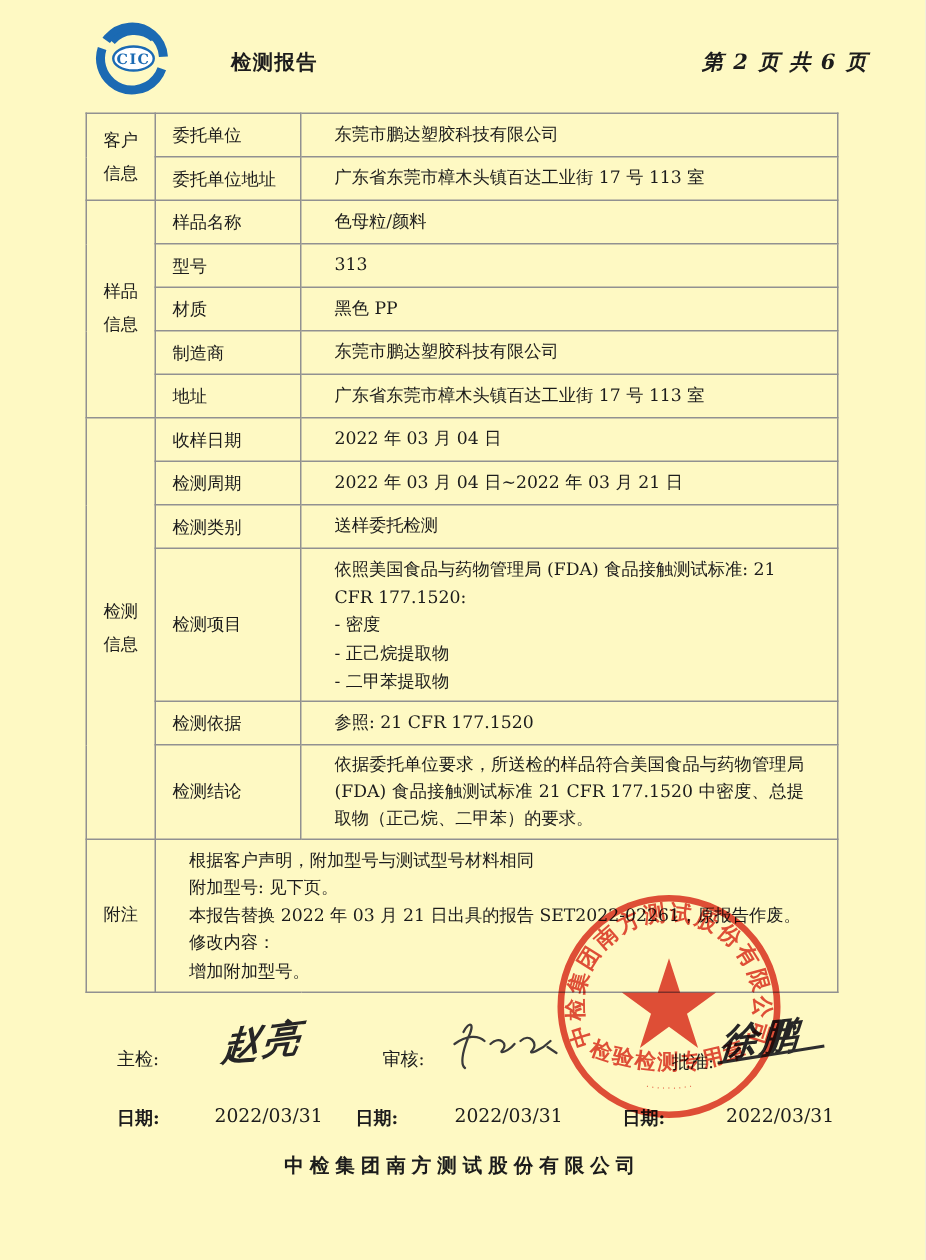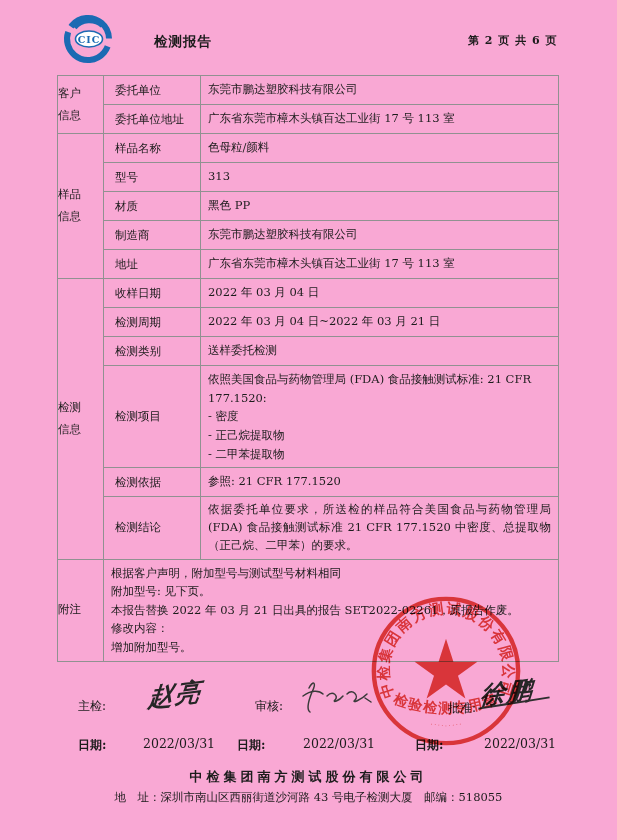--- a/index.html
+++ b/index.html
@@ -1,34 +1,34 @@
 <!DOCTYPE html>
 <html><head>
 <meta charset="utf-8">
 <style>
   * { margin:0; padding:0; box-sizing:border-box; }
   html,body { background:#e8e8e8; }
   .page {
     position:relative; width:617px; height:840px; margin:0 auto;
-    background:#f9a8d4; overflow:hidden;
+    background:#fef9c3; overflow:hidden;
     font-family:"DejaVu Serif","Liberation Serif",serif;
     color:#1c1c1c;
   }
   
   .logo { position:absolute; left:62px; top:13px; width:52px; height:52px; }
   .hdr-title { position:absolute; left:130px; top:33px; font-size:13.5px; font-weight:bold; letter-spacing:1px;margin-left:24px; }
   .hdr-no { position:absolute; left:237px; top:33px; font-size:12.5px; font-weight:bold; }
-  .hdr-page { position:absolute; left:468px; top:33px; font-size:11px; font-weight:bold; letter-spacing:1px; }
+  .hdr-page { position:absolute; left:468px; top:33px; font-size:14px; font-weight:bold; letter-spacing:1px;font-style:italic; }
   
   table.rt { position:absolute; left:57px; top:75px; width:501px; border-collapse:collapse; table-layout:fixed; }
   .rt td { border:1px solid #919191; font-size:11.5px; vertical-align:middle; height:29px; }
-  .rt td.sec { text-align:left; line-height:1.9; }
+  .rt td.sec { text-align:center; line-height:1.9; }
   .rt td.sec span { display:inline-block; width:2.1em; }
   .rt td.lbl { padding:4px 11px; }
-  .rt td.val { padding:4px 7px; line-height:1.55; }
+  .rt td.val { padding:4px 22px; line-height:1.55; }
   .rt td.val.just { text-align:justify; }
   .rt .multiline div { line-height:1.62; }
   
   .stamp { position:absolute; left:368px; top:593px; width:156px; height:156px;
            mix-blend-mode:multiply; opacity:.93; }
   
   .sig-label { position:absolute; font-size:12px; }
   .sig-name { position:absolute; font-size:25px; font-weight:600; font-style:italic;
               transform:rotate(-7deg) skewX(-12deg); color:#262626; letter-spacing:2px; }
   .sig-underline { position:absolute; width:72px; height:2px; background:#2e2e2e; transform:rotate(-9deg); }
@@ -173,15 +173,14 @@
     <polygon points="80,47 87.6,70.4 112.2,70.4 92.3,84.9 99.9,108.3 80,93.8 60.1,108.3 67.7,84.9 47.8,70.4 72.4,70.4" fill="#dd4238"></polygon>
     <text font-size="14.5" font-weight="bold" fill="#dd4238" letter-spacing="1.5" font-family="DejaVu Serif, serif">
       <textPath href="#subPath" xlink:href="#subPath" startOffset="50%" text-anchor="middle">检验检测专用章</textPath>
     </text>
     <text font-size="6" fill="#dd4238" font-family="DejaVu Serif, serif">
       <textPath href="#codePath" xlink:href="#codePath" startOffset="50%" text-anchor="middle">· · · · · · · · ·</textPath>
     </text>
   </svg>
 
   <div class="ft-company">中检集团南方测试股份有限公司</div>
-  <div class="ft-addr">地　址：深圳市南山区西丽街道沙河路 43 号电子检测大厦　邮编：518055</div>
 
 </div>
 
 </body></html>

